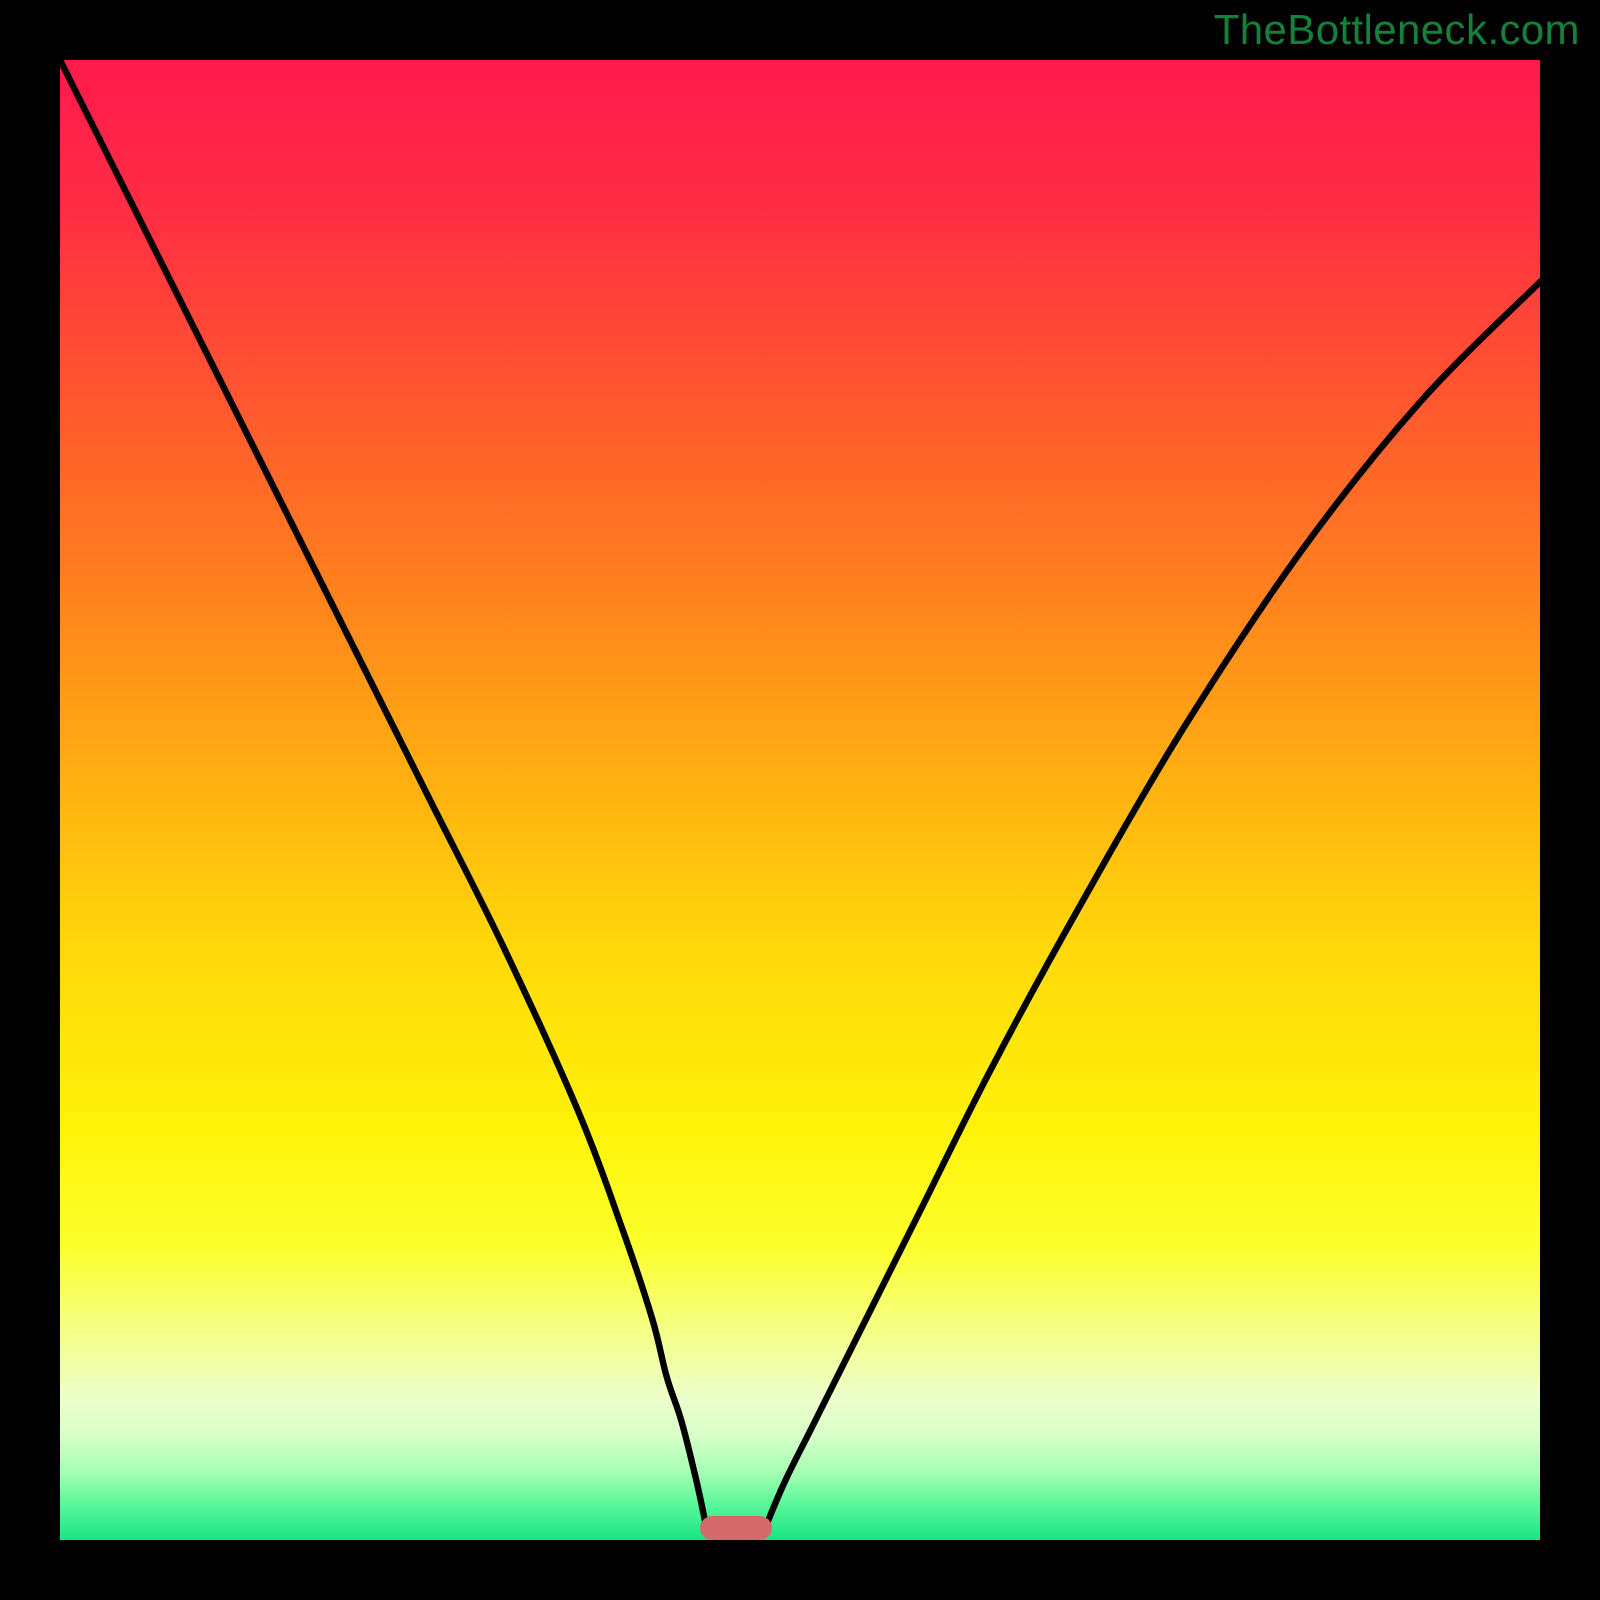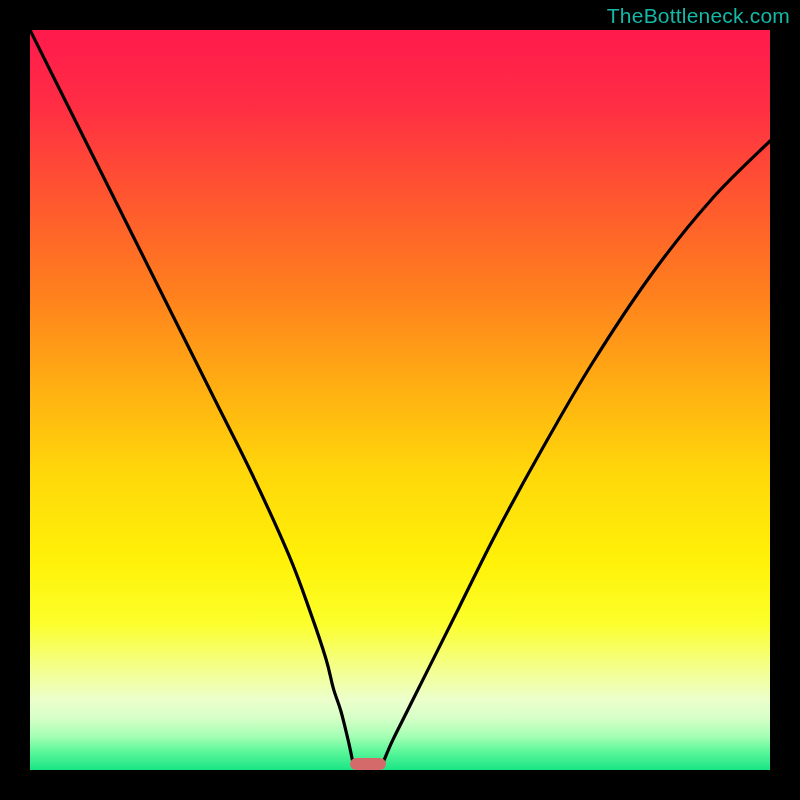--- a/index.html
+++ b/index.html
@@ -29,21 +29,21 @@
     position: absolute;
     left: 0;
     top: 0;
     width: 100%;
     height: 100%;
   }
   .watermark {
     position: absolute;
     top: 4px;
     right: 10px;
-    color: #14b8a6;
+    color: #15803d;
     font-size: 21px;
     font-weight: 500;
     letter-spacing: 0.2px;
   }
   .marker {
     position: absolute;
     background: #d46a6a;
     border-radius: 8px;
   }
   svg.curve {

